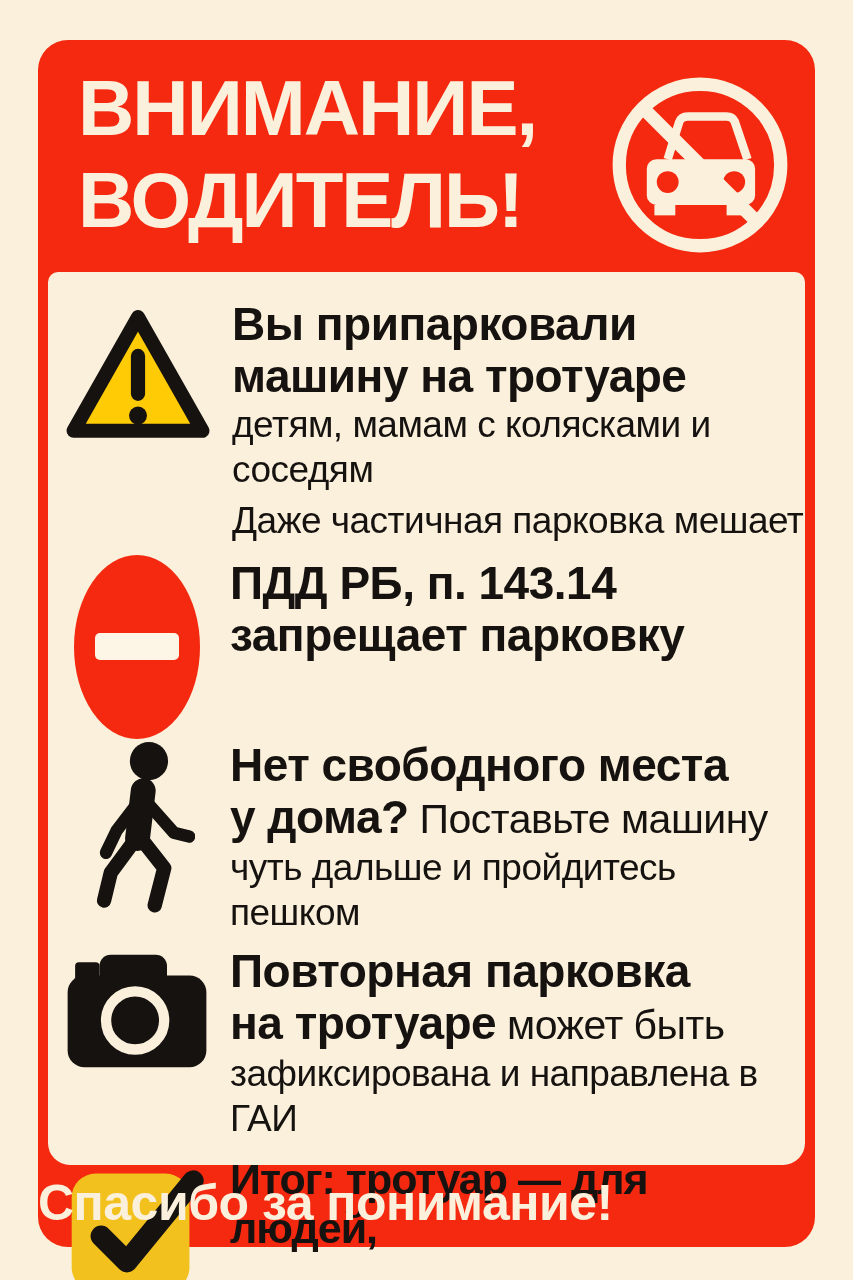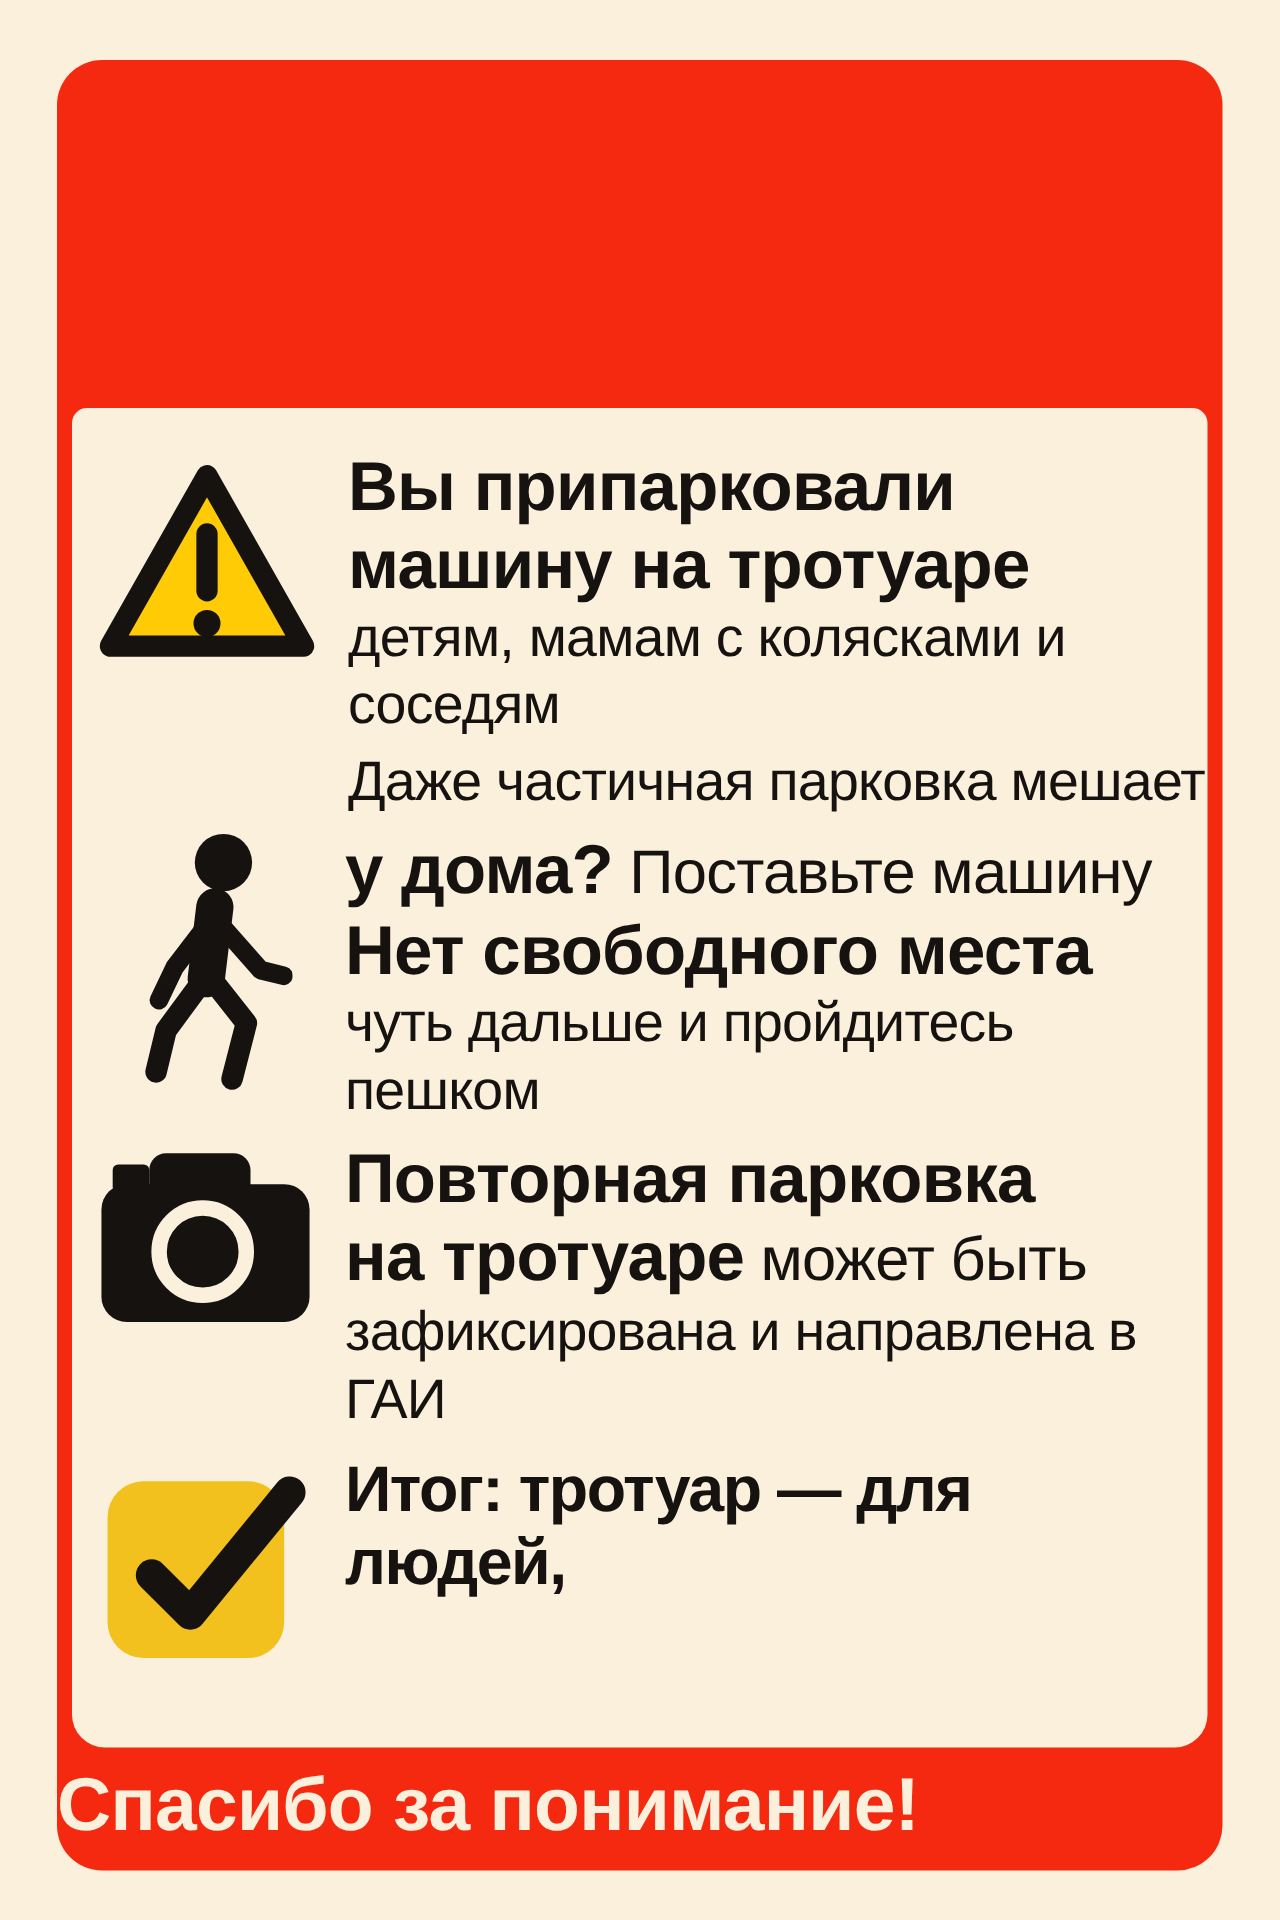--- a/index.html
+++ b/index.html
@@ -61,54 +61,81 @@
     font-weight:bold; font-size:50px; color:#faf0dc; letter-spacing:-0.5px;
     padding-bottom:6px;
   }
 </style>
 </head>
 <body>
 
 <div class="page">
   <div class="panel">
 
+    <div class="header">
+      <div class="header-title">
+        <div>ВНИМАНИЕ,</div>
+        <div>ВОДИТЕЛЬ!</div>
+      </div>
+      <svg class="no-car-svg" viewBox="0 0 200 200">
+        <path d="M66 94 L78 55 Q80 49 87 49 L128 49 Q134 49 136.5 54 L150 94" fill="none" stroke="#faf0dc" stroke-width="9" stroke-linejoin="round"></path>
+        <rect x="44" y="94" width="114" height="48" rx="10" fill="#faf0dc"></rect>
+        <circle cx="66" cy="118" r="11.5" fill="#f4290f"></circle>
+        <circle cx="136" cy="118" r="11.5" fill="#f4290f"></circle>
+        <rect x="52" y="142" width="22" height="11" fill="#faf0dc"></rect>
+        <rect x="128" y="142" width="22" height="11" fill="#faf0dc"></rect>
+        <circle cx="100" cy="100" r="85" fill="none" stroke="#faf0dc" stroke-width="14"></circle>
+        <line x1="41" y1="41" x2="159" y2="159" stroke="#faf0dc" stroke-width="14"></line>
+      </svg>
+    </div>
 
     <div class="inner">
 
       <div class="row row-1">
         <div class="icon-col">
           <svg class="triangle-svg" viewBox="0 0 160 150">
             <path d="M80 16 L148 136 L12 136 Z" fill="#fecb05" stroke="#161210" stroke-width="15" stroke-linejoin="round"></path>
             <path d="M80 57 L80 97" stroke="#161210" stroke-width="15" stroke-linecap="round"></path>
             <circle cx="80" cy="120" r="9.5" fill="#161210"></circle>
           </svg>
         </div>
         <div class="text-col">
           <div class="t-bold">Вы припарковали</div>
           <div class="t-bold">машину на тротуаре</div>
           <div class="t-sub">детям, мамам с колясками и соседям</div>
           <div class="t-sub gap">Даже частичная парковка мешает</div>
         </div>
       </div>
 
+      <div class="row row-2">
+        <div class="icon-col">
+          <div class="no-entry">
+            <div class="no-entry-bar"></div>
+          </div>
+        </div>
+        <div class="text-col mt4">
+          <div class="t-bold">ПДД РБ, п. 143.14</div>
+          <div class="t-bold">запрещает парковку</div>
+        </div>
+      </div>
 
       <div class="row row-3">
         <div class="icon-col">
           <svg class="man-svg" viewBox="0 0 120 180">
             <circle cx="72" cy="21" r="20" fill="#161210"></circle>
             <path d="M66 52 L60 102" fill="none" stroke="#161210" stroke-width="26" stroke-linecap="round"></path>
             <path d="M64 60 L38 94 L27 117" fill="none" stroke="#161210" stroke-width="13" stroke-linecap="round" stroke-linejoin="round"></path>
             <path d="M68 62 L98 96 L114 100" fill="none" stroke="#161210" stroke-width="13" stroke-linecap="round" stroke-linejoin="round"></path>
             <path d="M60 100 L32 138 L25 167" fill="none" stroke="#161210" stroke-width="15" stroke-linecap="round" stroke-linejoin="round"></path>
             <path d="M62 100 L88 133 L78 172" fill="none" stroke="#161210" stroke-width="15" stroke-linecap="round" stroke-linejoin="round"></path>
           </svg>
         </div>
         <div class="text-col">
+          <div class="t-bold">Нет свободного места</div>
           <div class="t-bold"><span>у дома?</span><span class="run-regular"> Поставьте машину</span></div>
-          <div class="t-bold">Нет свободного места</div>
           <div class="t-sub">чуть дальше и пройдитесь пешком</div>
         </div>
       </div>
 
       <div class="row row-4">
         <div class="icon-col">
           <svg class="camera-svg" viewBox="0 0 160 130">
             <rect x="40" y="4" width="72" height="36" rx="12" fill="#161210"></rect>
             <rect x="14" y="12" width="26" height="20" rx="4" fill="#161210"></rect>
             <rect x="6" y="26" width="148" height="98" rx="18" fill="#161210"></rect>

